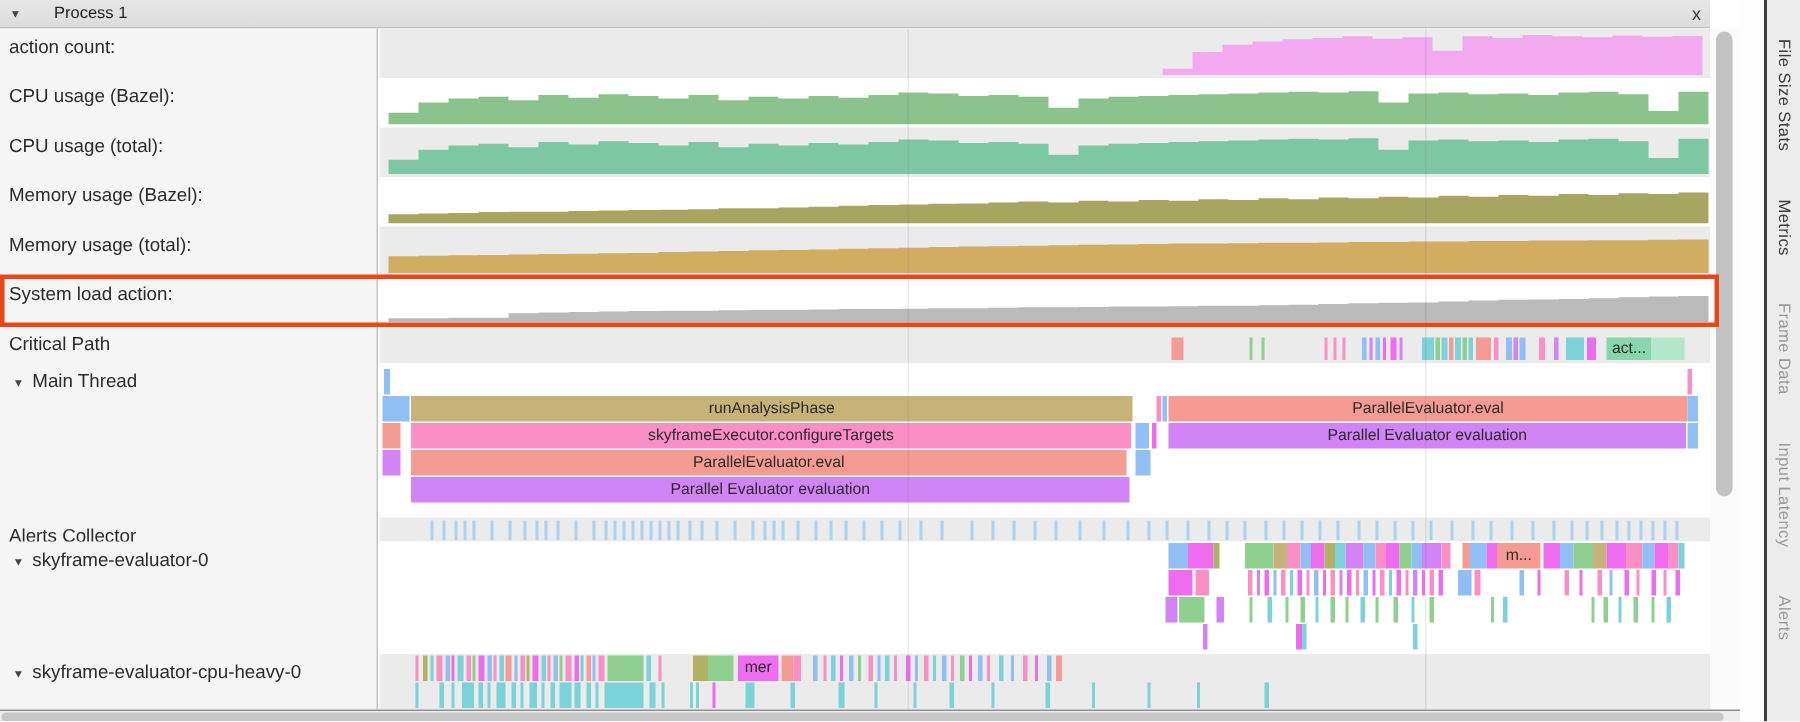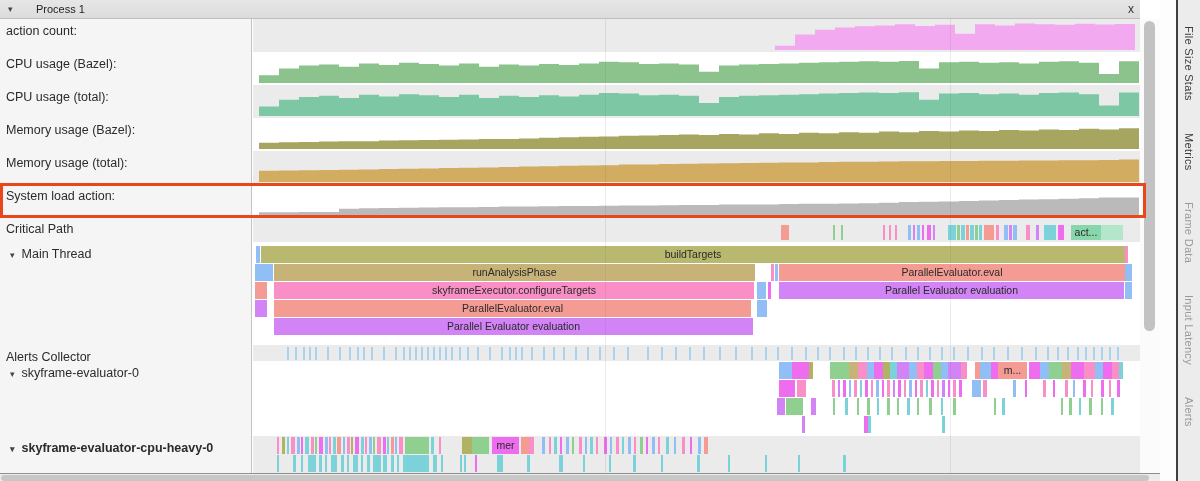--- a/index.html
+++ b/index.html
@@ -44,21 +44,21 @@
         <div class="rlabel" style="top: 33px; height: 33px;"><span>CPU usage (Bazel):</span></div>
         <div class="rlabel" style="top: 0px; height: 33px;"><span>action count:</span></div>
         <div class="rlabel" style="top: 66px; height: 33px;"><span>CPU usage (total):</span></div>
         <div class="rlabel" style="top: 132px; height: 33px;"><span>Memory usage (total):</span></div>
         <div class="rlabel" style="top: 99px; height: 33px;"><span>Memory usage (Bazel):</span></div>
         <div class="rlabel" style="top: 165px; height: 33px;"><span>System load action:</span></div>
         <div class="rlabel" style="top: 198px; height: 25px;"><span>Critical Path</span></div>
         <div class="rlabel witharrow" style="top: 223px; height: 103px;"><span class="arr">▾</span><span>Main Thread</span></div>
         <div class="rlabel" style="top: 326px; height: 16px;"><span>Alerts Collector</span></div>
         <div class="rlabel witharrow" style="top: 342px; height: 75px;"><span class="arr">▾</span><span>skyframe-evaluator-0</span></div>
-        <div class="rlabel witharrow" style="top: 417px; height: 37px; font-weight: bold;"><span class="arr">▾</span><span>skyframe-evaluator-cpu-heavy-0</span></div>
+        <div class="rlabel witharrow" style="top: 417px; height: 37px;"><span class="arr">▾</span><span>skyframe-evaluator-cpu-heavy-0</span></div>
       </div>
     <div class="track" id="track">
         <div class="rowbg" style="top: 0px; height: 33px; background: rgb(235, 235, 235);"></div>
         <svg class="chart" width="887" height="28" style="top: 3px;">
           <path d="M 522 28 L 522 23.8 L 542 23.8 L 542 12.6 L 562 12.6 L 562 7.8 L 582 7.8 L 582 5.6 L 602 5.6 L 602 4.2 L 622 4.2 L 622 3.4 L 642 3.4 L 642 2.2 L 662 2.2 L 662 3.9 L 682 3.9 L 682 2.8 L 702 2.8 L 702 11.8 L 722 11.8 L 722 2.2 L 742 2.2 L 742 3.4 L 762 3.4 L 762 1.4 L 782 1.4 L 782 2.2 L 802 2.2 L 802 2.8 L 822 2.8 L 822 1.7 L 842 1.7 L 842 2.5 L 862 2.5 L 862 2.0 L 882 2.0 L 882 28 Z" fill="#f2a9ef"></path>
         </svg>
         <div class="rowbg" style="top: 33px; height: 33px; background: rgb(255, 255, 255);"></div>
         <svg class="chart" width="887" height="28" style="top: 36px;">
           <path d="M 6 28 L 6 20.2 L 26 20.2 L 26 13.4 L 46 13.4 L 46 10.6 L 66 10.6 L 66 9.5 L 86 9.5 L 86 11.8 L 106 11.8 L 106 8.4 L 126 8.4 L 126 10.1 L 146 10.1 L 146 7.8 L 166 7.8 L 166 9.0 L 186 9.0 L 186 10.6 L 206 10.6 L 206 8.4 L 226 8.4 L 226 11.8 L 246 11.8 L 246 9.5 L 266 9.5 L 266 10.6 L 286 10.6 L 286 9.0 L 306 9.0 L 306 10.1 L 326 10.1 L 326 8.4 L 346 8.4 L 346 6.7 L 366 6.7 L 366 7.3 L 386 7.3 L 386 9.0 L 406 9.0 L 406 8.4 L 426 8.4 L 426 9.5 L 446 9.5 L 446 16.8 L 466 16.8 L 466 10.6 L 486 10.6 L 486 9.5 L 506 9.5 L 506 9.0 L 526 9.0 L 526 8.4 L 546 8.4 L 546 7.8 L 566 7.8 L 566 7.3 L 586 7.3 L 586 6.7 L 606 6.7 L 606 6.2 L 626 6.2 L 626 6.7 L 646 6.7 L 646 5.9 L 666 5.9 L 666 13.4 L 686 13.4 L 686 7.3 L 706 7.3 L 706 6.7 L 726 6.7 L 726 7.8 L 746 7.8 L 746 7.3 L 766 7.3 L 766 8.4 L 786 8.4 L 786 6.7 L 806 6.7 L 806 6.2 L 826 6.2 L 826 7.8 L 846 7.8 L 846 19.0 L 866 19.0 L 866 6.2 L 886 6.2 L 886 28 Z" fill="#8cc28c"></path>
         </svg>
@@ -104,21 +104,20 @@
         <div class="bar" style="left: 756px; width: 3px; top: 206px; height: 15px; line-height: 15px; background: rgb(210, 131, 246);"></div>
         <div class="bar" style="left: 760px; width: 4px; top: 206px; height: 15px; line-height: 15px; background: rgb(144, 190, 245);"></div>
         <div class="bar" style="left: 773px; width: 4px; top: 206px; height: 15px; line-height: 15px; background: rgb(249, 143, 198);"></div>
         <div class="bar" style="left: 783px; width: 3px; top: 206px; height: 15px; line-height: 15px; background: rgb(210, 131, 246);"></div>
         <div class="bar" style="left: 791px; width: 12px; top: 206px; height: 15px; line-height: 15px; background: rgb(123, 210, 216);"></div>
         <div class="bar" style="left: 805px; width: 6px; top: 206px; height: 15px; line-height: 15px; background: rgb(238, 108, 238);"></div>
         <div class="bar" style="left: 818px; width: 30px; top: 206px; height: 15px; line-height: 15px; background: rgb(136, 214, 172);">act...</div>
         <div class="bar" style="left: 848px; width: 22px; top: 206px; height: 15px; line-height: 15px; background: rgb(180, 230, 204);"></div>
         <div class="rowbg" style="top: 223px; height: 103px; background: rgb(255, 255, 255);"></div>
         <div class="bar" style="left: 3px; width: 4px; top: 227px; height: 17px; line-height: 17px; background: rgb(144, 190, 245);"></div>
-        <div class="bar" style="left: 8px; width: 864px; top: 227px; height: 17px; line-height: 17px; background: rgb(184, 185, 110);">buildTargets</div>
         <div class="bar" style="left: 872px; width: 3px; top: 227px; height: 17px; line-height: 17px; background: rgb(249, 143, 198);"></div>
         <div class="bar" style="left: 2px; width: 18px; top: 245px; height: 17px; line-height: 17px; background: rgb(144, 190, 245);"></div>
         <div class="bar" style="left: 21px; width: 481px; top: 245px; height: 17px; line-height: 17px; background: rgb(199, 179, 119);">runAnalysisPhase</div>
         <div class="bar" style="left: 518px; width: 3px; top: 245px; height: 17px; line-height: 17px; background: rgb(249, 143, 198);"></div>
         <div class="bar" style="left: 522px; width: 3px; top: 245px; height: 17px; line-height: 17px; background: rgb(144, 190, 245);"></div>
         <div class="bar" style="left: 526px; width: 346px; top: 245px; height: 17px; line-height: 17px; background: rgb(244, 155, 147);">ParallelEvaluator.eval</div>
         <div class="bar" style="left: 872px; width: 7px; top: 245px; height: 17px; line-height: 17px; background: rgb(144, 190, 245);"></div>
         <div class="bar" style="left: 2px; width: 12px; top: 263px; height: 17px; line-height: 17px; background: rgb(244, 155, 147);"></div>
         <div class="bar" style="left: 21px; width: 480px; top: 263px; height: 17px; line-height: 17px; background: rgb(249, 143, 198);">skyframeExecutor.configureTargets</div>
         <div class="bar" style="left: 504px; width: 9px; top: 263px; height: 17px; line-height: 17px; background: rgb(144, 190, 245);"></div>

